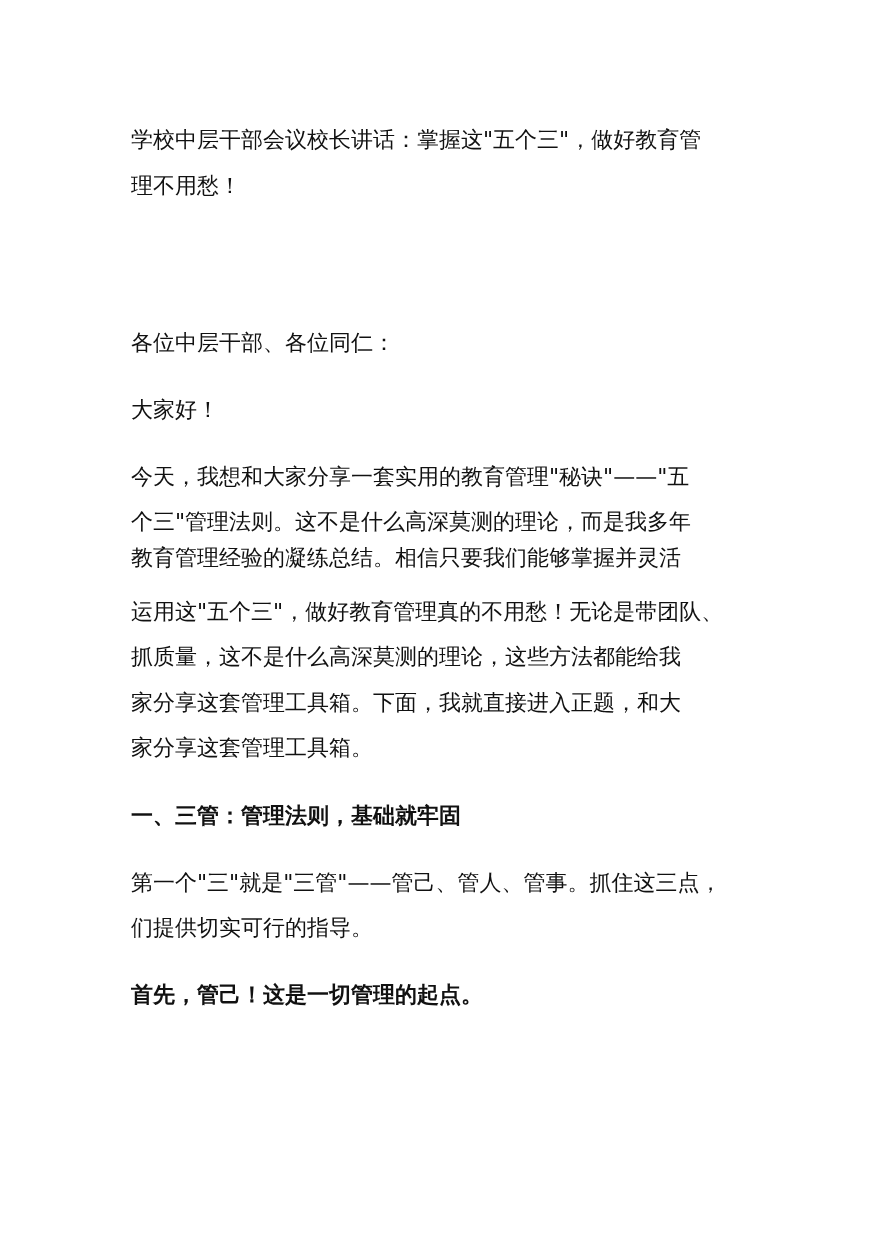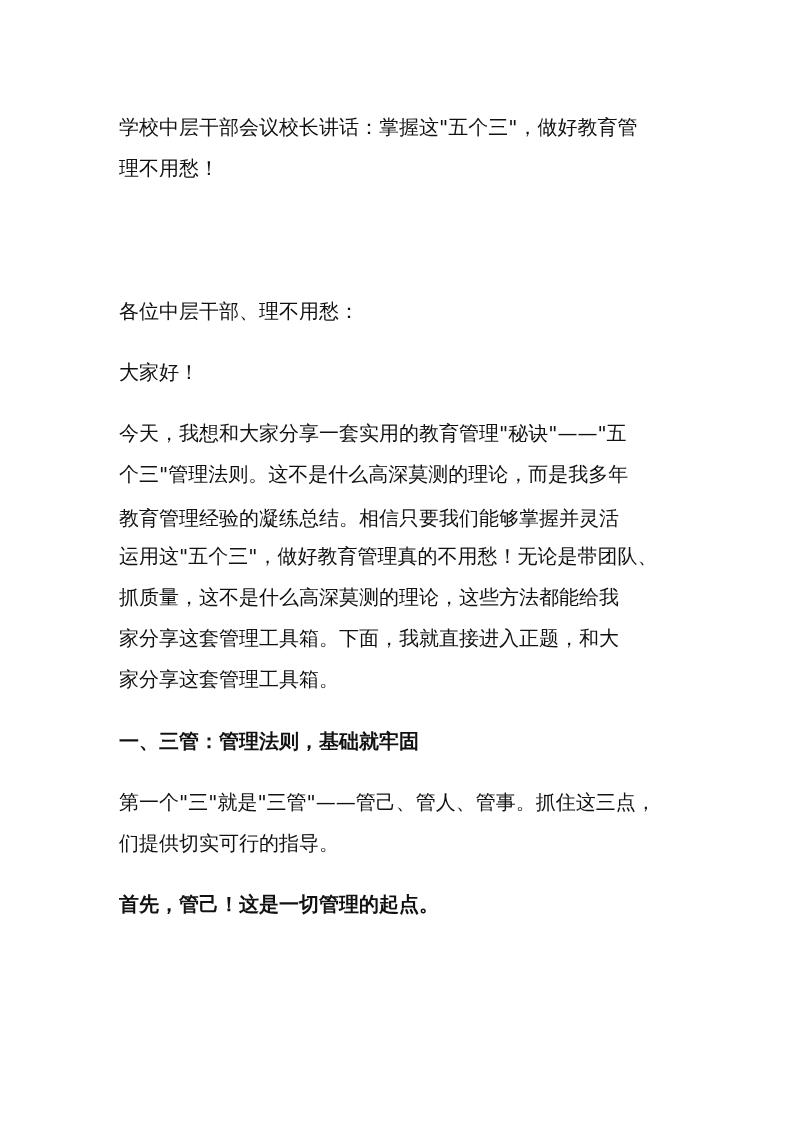--- a/index.html
+++ b/index.html
@@ -31,26 +31,26 @@
     }
     .bold { font-weight: bold; }
   </style>
 </head>
 <body>
 
 <div class="page">
   <div class="line" style="top:115px;">学校中层干部会议校长讲话：掌握这"五个三"，做好教育管</div>
   <div class="line" style="top:144px;margin-top:12px;">理不用愁！</div>
 
-  <div class="line" style="top:299px;">各位中层干部、理不用愁：</div>
+  <div class="line" style="top:299px;">各位中层干部、各位同仁：</div>
   <div class="line" style="top:360px;">大家好！</div>
 
   <div class="line" style="top:421px;">今天，我想和大家分享一套实用的教育管理"秘诀"——"五</div>
   <div class="line" style="top:462px;">个三"管理法则。这不是什么高深莫测的理论，而是我多年</div>
-  <div class="line" style="top:506px;">教育管理经验的凝练总结。相信只要我们能够掌握并灵活</div>
+  <div class="line" style="top:495px;">教育管理经验的凝练总结。相信只要我们能够掌握并灵活</div>
   <div class="line" style="top:544px;">运用这"五个三"，做好教育管理真的不用愁！无论是带团队、</div>
   <div class="line" style="top:585px;">抓质量，这不是什么高深莫测的理论，这些方法都能给我</div>
   <div class="line" style="top:626px;">家分享这套管理工具箱。下面，我就直接进入正题，和大</div>
   <div class="line" style="top:667px;">家分享这套管理工具箱。</div>
 
   <div class="line bold" style="top:729px;">一、三管：管理法则，基础就牢固</div>
 
   <div class="line" style="top:790px;">第一个"三"就是"三管"——管己、管人、管事。抓住这三点，</div>
   <div class="line" style="top:831px;">们提供切实可行的指导。</div>
 

